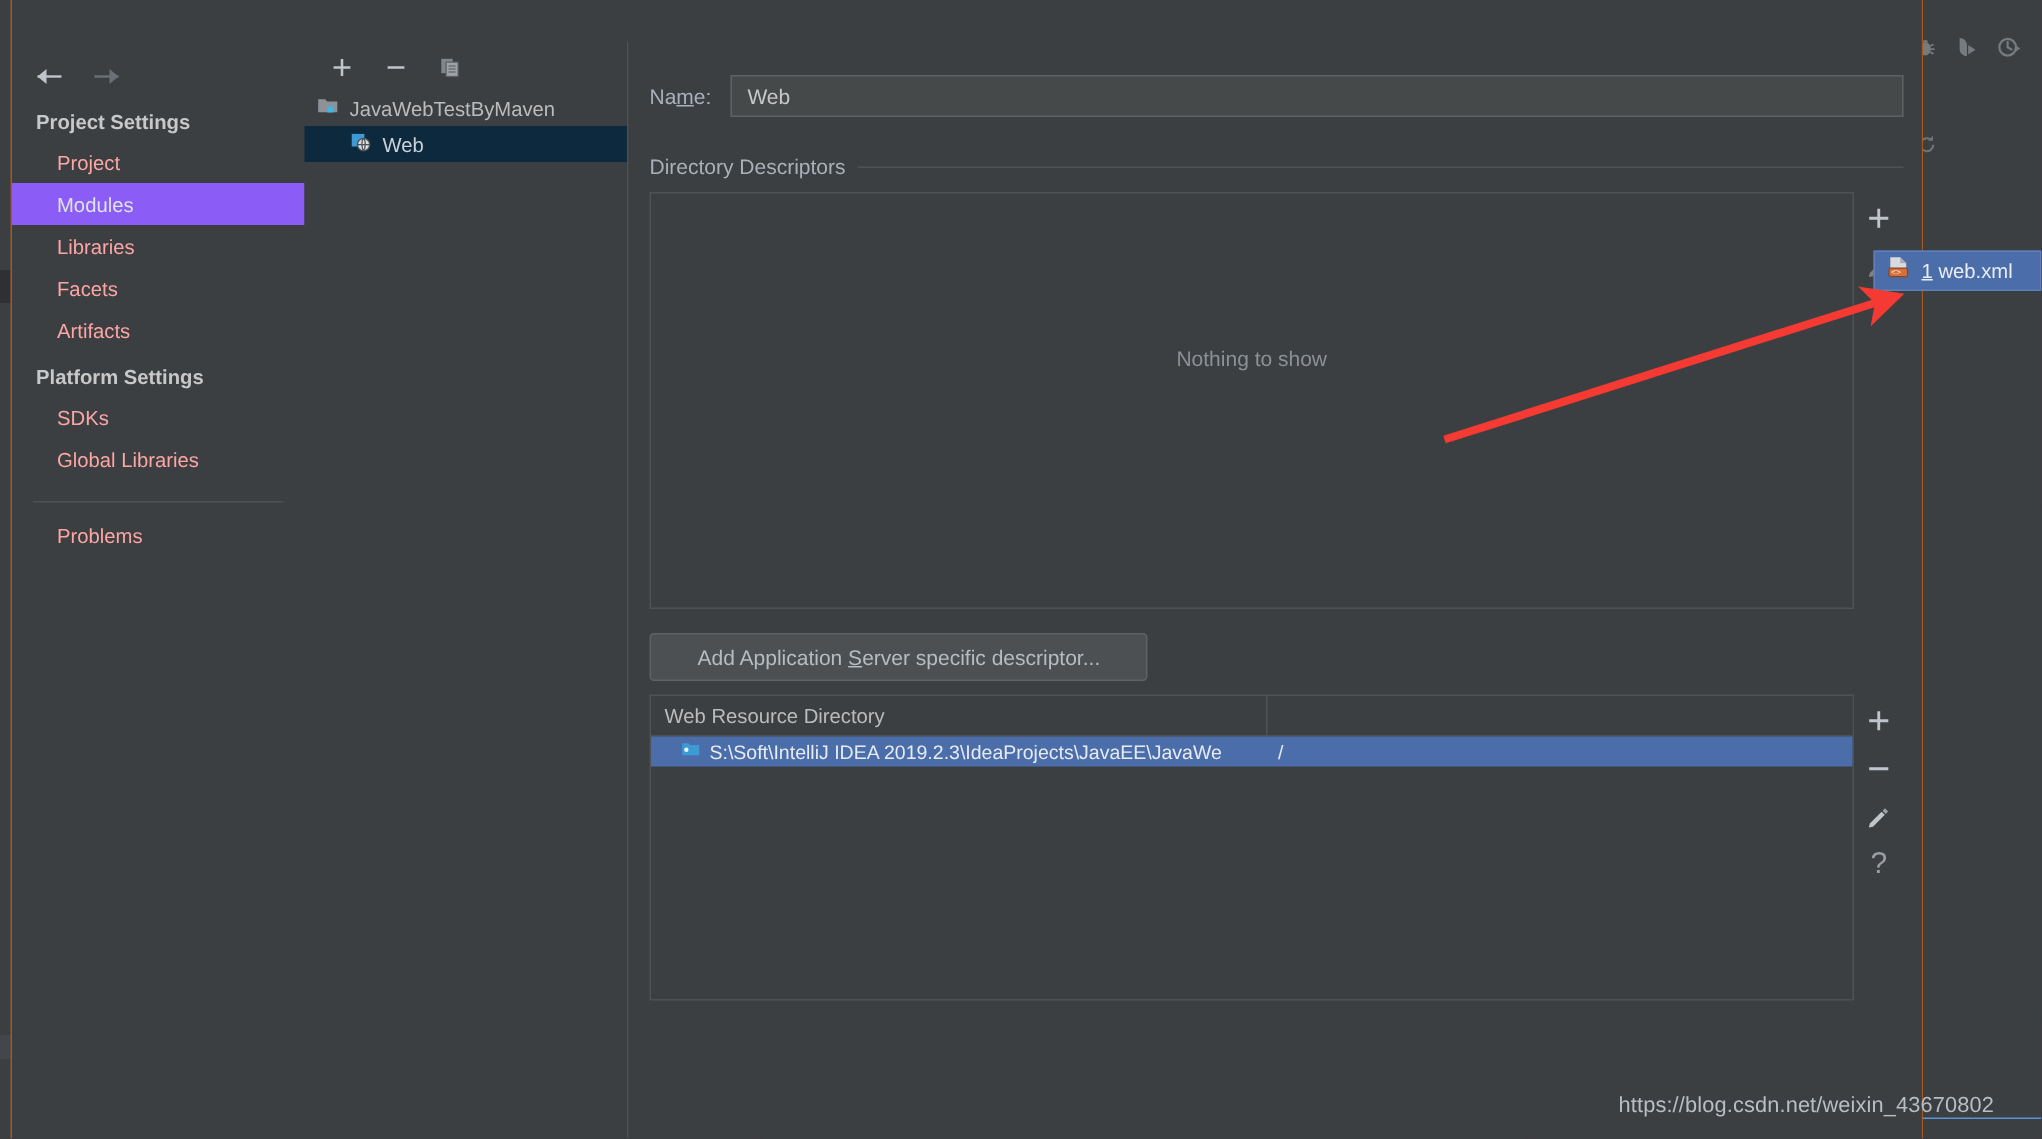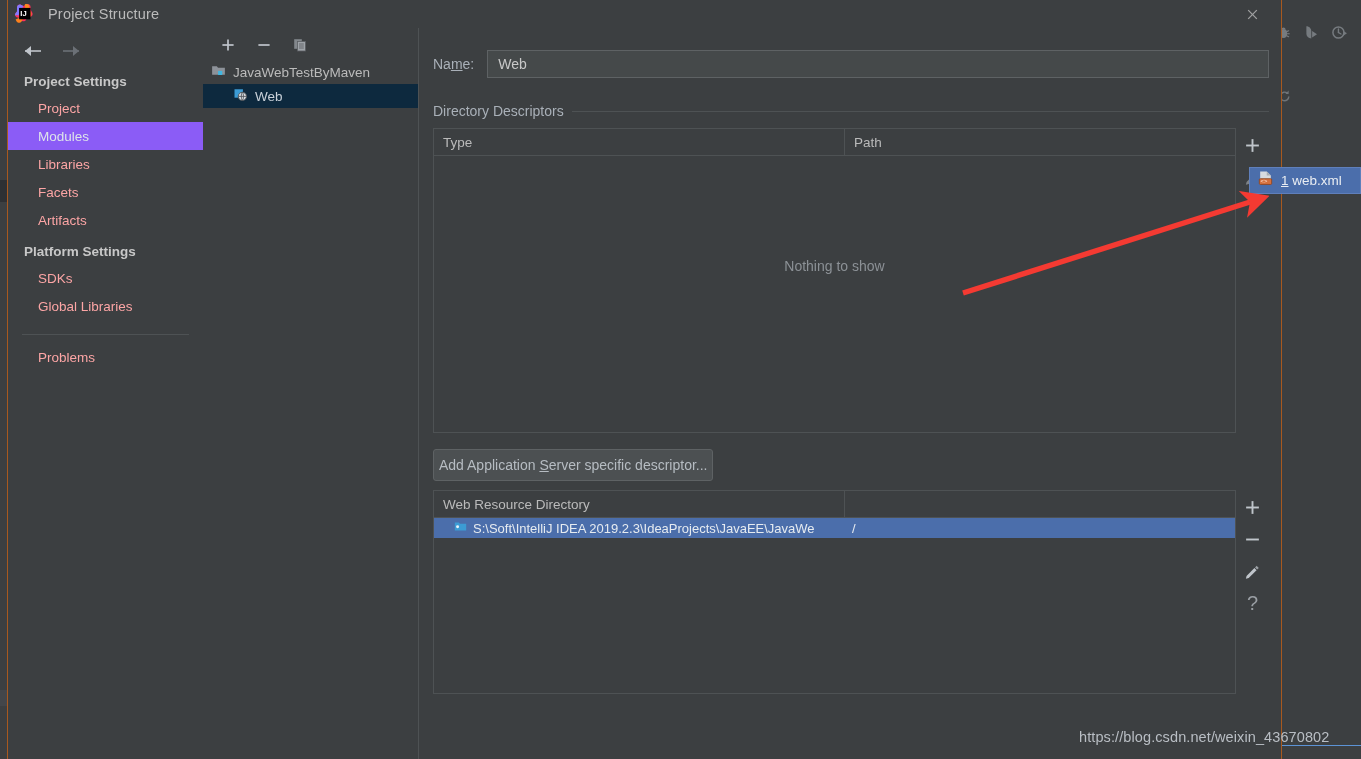--- a/index.html
+++ b/index.html
@@ -144,21 +144,21 @@
   .side-btn {
     width: 28px; height: 28px; display: flex; align-items: center; justify-content: center;
     cursor: pointer;
   }
   .side-btn.dim svg, .side-btn.dim span { opacity: .85; }
   .qmark { color: #9A9FA4; font-size: 20px; line-height: 1; }
 
   .btn-row { margin: 16px 12px 0 14px; }
   .flat-btn {
     background: #4C5052; border: 1px solid #5E6264; border-radius: 3px;
-    color: #B6BCC2; font-size: 14px; padding: 7px 5px; cursor: pointer;
+    color: #B6BCC2; font-size: 14px; padding: 7px 31px; cursor: pointer;
     font-family: "Liberation Sans", sans-serif;
   }
   .flat-btn u { text-decoration: underline; }
 
   
   .popup {
     position: absolute; left: 1249px; top: 167px; width: 112px; height: 27px;
     background: #4B6EAB; border: 1px solid #5F7FBB; display: flex; align-items: center;
     gap: 7px; padding-left: 7px; z-index: 40; cursor: pointer;
   }
@@ -234,39 +234,20 @@
 
     <div class="bg-bluetext">43670802 c</div>
     <div class="bg-blueline"></div>
 
     <div class="orange-rule-left"></div>
     <div class="orange-rule-right"></div>
   </div>
 
   <div class="dialog">
 
-    <div class="titlebar">
-      <span class="title-icon">
-        <svg width="22" height="22" viewBox="0 0 22 22">
-          <path d="M3 4.4C3 2.3 5.3.9 7.2 1.9l2.2 1.1 2.6-1.6c2-1.2 4.6.2 4.6 2.6v2.6l1.6 2.8c1.1 1.9-.2 4.3-2.4 4.5l-2.2.2-1.6 2.8c-1.1 1.9-3.9 1.9-5 0l-1-1.8-2.6-.6C1.3 14 .4 11.6 1.7 10l1.3-1.6z" fill="#FE315D"></path>
-          <path d="M10.8 1.4c2-1.2 4.6.2 4.6 2.6v2.6l1.6 2.8c1.1 1.9-.2 4.3-2.4 4.5l-2.2.2-.4.7z" fill="#FB8B1E"></path>
-          <path d="M3 4.4C3 2.3 5.3.9 7.2 1.9l2.2 1.1-5 9.6-2.7-.6C1.3 14 .4 11.6 1.7 10l1.3-1.6z" fill="#8379FF"></path>
-          <path d="M13.8 10.9c1.1 1.9-.2 4.3-2.4 4.5l-2.2.2-1.6 2.8c-1.1 1.9-3.9 1.9-5 0l-1-1.8z" fill="#FC801D"></path>
-          <rect x="5.1" y="4.9" width="11.4" height="11.4" fill="#000000"></rect>
-          <text x="6.3" y="13.3" font-family="'Liberation Sans', sans-serif" font-size="7.6" font-weight="bold" fill="#FFFFFF">IJ</text>
-        </svg>
-      </span>
-      <span class="title-text">Project Structure</span>
-      <span class="close-btn">
-        <svg width="15" height="15" viewBox="0 0 16 16">
-          <line x1="3.4" y1="3.4" x2="12.6" y2="12.6" stroke="#C2C2C2" stroke-width="1.3"></line>
-          <line x1="12.6" y1="3.4" x2="3.4" y2="12.6" stroke="#C2C2C2" stroke-width="1.3"></line>
-        </svg>
-      </span>
-    </div>
 
     <div class="nav">
       <div class="nav-arrows">
         <span class="arrow-btn">
           <svg width="22" height="18" viewBox="0 0 22 18">
             <line x1="3" y1="9" x2="19" y2="9" stroke="#C0C5CB" stroke-width="1.6"></line>
             <path d="M3 9l6-5v10z" fill="#C0C5CB"></path>
           </svg>
         </span>
         <span class="arrow-btn">
@@ -347,24 +328,20 @@
         <input class="name-input" type="text" value="Web" style="">
       </div>
 
       <div class="section">
         <span class="section-title">Directory Descriptors</span>
         <span class="section-line"></span>
       </div>
 
       <div class="table-wrap">
         <div class="table">
-          <div class="thead">
-            <div class="th col1">Type</div>
-            <div class="th col2">Path</div>
-          </div>
           <div class="tbody dd">
             <div class="empty-msg">Nothing to show</div>
           </div>
         </div>
         <div class="side-tools">
           <span class="side-btn">
             <svg width="17" height="17" viewBox="0 0 16 16">
               <line x1="8" y1="2" x2="8" y2="14" stroke="#C0C5CB" stroke-width="1.8"></line>
               <line x1="2" y1="8" x2="14" y2="8" stroke="#C0C5CB" stroke-width="1.8"></line>
             </svg>

